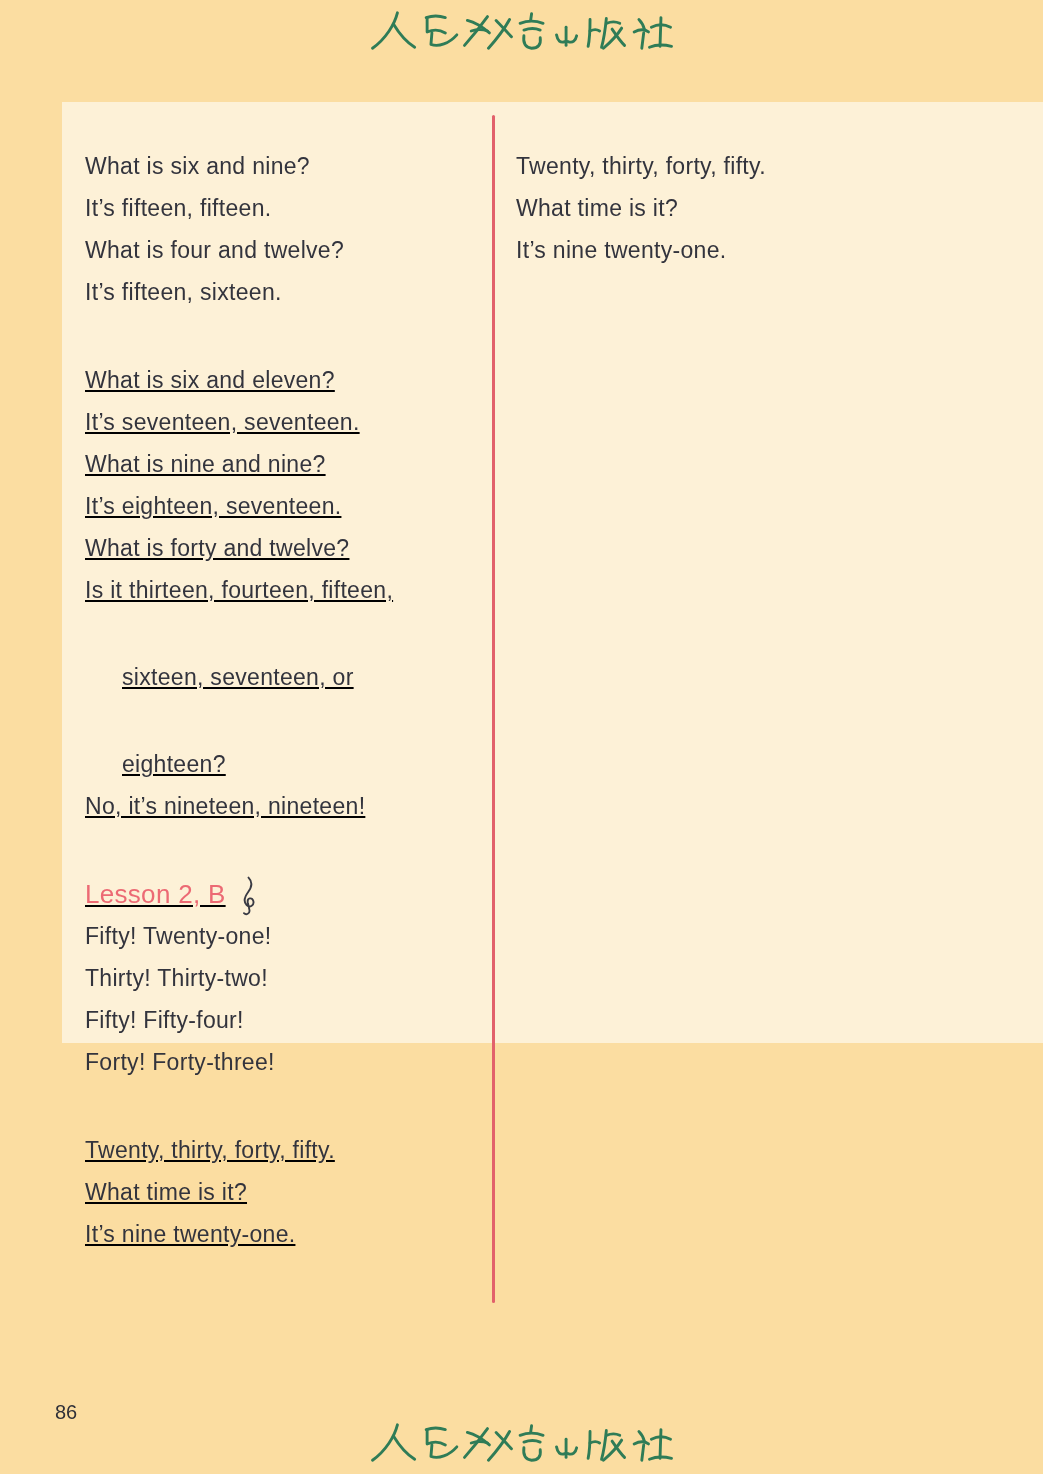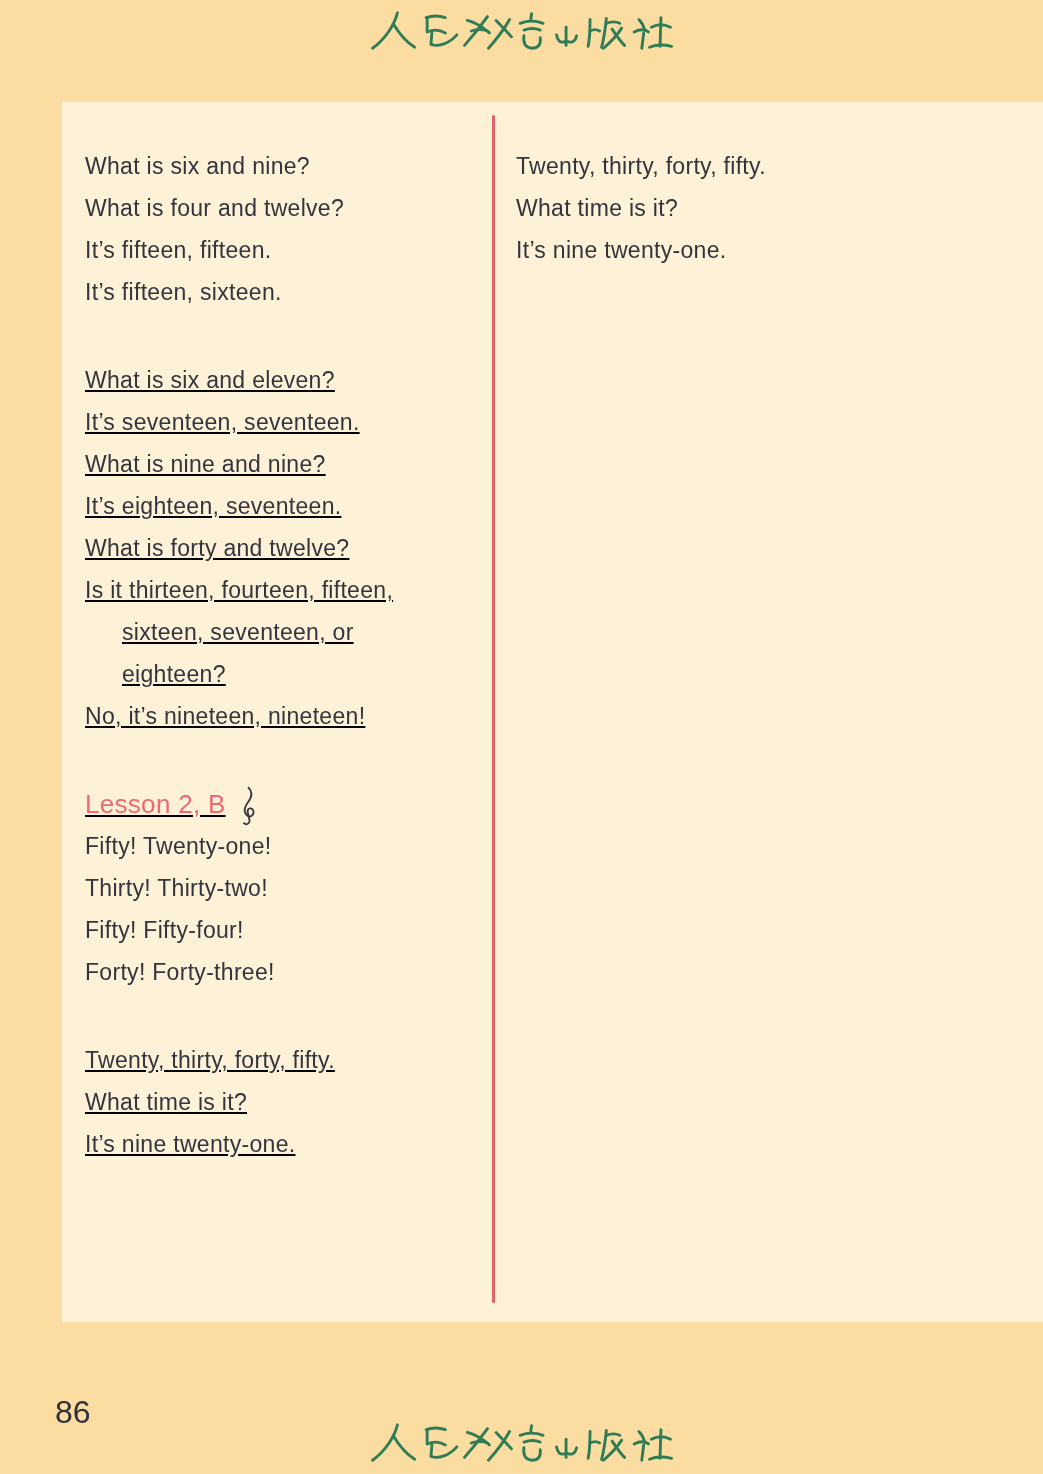--- a/index.html
+++ b/index.html
@@ -21,21 +21,21 @@
     color: #2f7c57;
   }
   .logo-top { top: 8px; }
   .logo-bottom { top: 1420px; }
   .logo svg { width: 308px; height: 46px; }
   .panel {
     position: absolute;
     left: 62px;
     top: 102px;
     width: 981px;
-    height: 1220px;
+    height: 941px;
     background: #fdf1d7;
   }
   .divider {
     position: absolute;
     left: 430px;
     top: 13px;
     width: 3px;
     height: 1188px;
     background: #e2616b;
     border-radius: 2px;
@@ -43,36 +43,36 @@
   .col { position: absolute; top: 43px; }
   .col-left  { left: 23px; }
   .col-right { left: 454px; }
   .line {
     font-size: 23px;
     line-height: 42px;
     letter-spacing: 0.3px;
     color: #33343d;
     white-space: nowrap;
   }
-  .indent { padding-left: 37px; }
+  .indent { padding-left: 37px; margin-top: 45px; }
   .mt { margin-top: 46px; text-decoration: underline; }
   .heading-row { display: flex; align-items: flex-start; gap: 14px; height: 42px; }
   .heading {
     font-size: 26px;
     line-height: 42px;
     letter-spacing: 0.3px;
     color: #ec6a74;
     white-space: nowrap;
   }
   .clef { width: 17px; height: 40px; margin-top: 3px; color: #3a3b44; flex: 0 0 auto; }
   .page-number {
     position: absolute;
     left: 55px;
     top: 1395px;
-    font-size: 32px;
+    font-size: 20px;
     line-height: 34px;
     color: #2f3038;
   }
 </style>
 </head>
 <body>
 
 <div class="page">
 
   <div class="logo logo-top" aria-label="人民教育出版社">
@@ -108,22 +108,22 @@
       <path d="M293 41 C300 38 308 38 316 40"></path>
     </svg>
   </div>
 
   <div class="panel">
     <div class="divider"></div>
 
     <div class="col col-left">
       <div class="block">
         <p class="line">What is six and nine?</p>
+        <p class="line">It’s fifteen, fifteen.</p>
         <p class="line">What is four and twelve?</p>
-        <p class="line">It’s fifteen, fifteen.</p>
         <p class="line">It’s fifteen, sixteen.</p>
       </div>
 
       <div class="block mt">
         <p class="line">What is six and eleven?</p>
         <p class="line">It’s seventeen, seventeen.</p>
         <p class="line">What is nine and nine?</p>
         <p class="line">It’s eighteen, seventeen.</p>
         <p class="line">What is forty and twelve?</p>
         <p class="line">Is it thirteen, fourteen, fifteen,</p>

